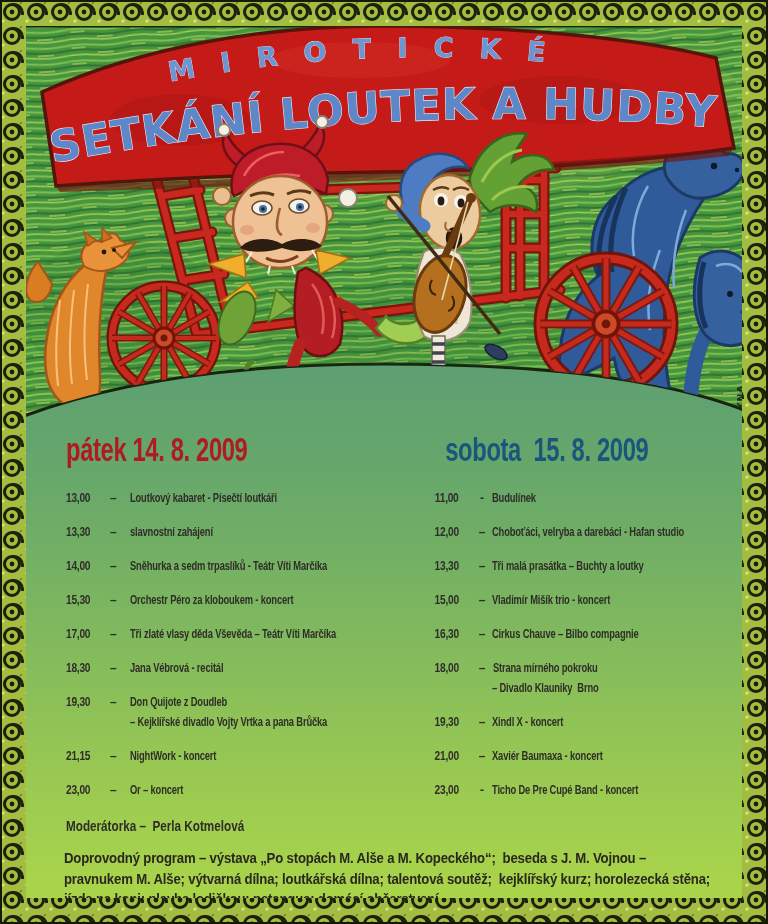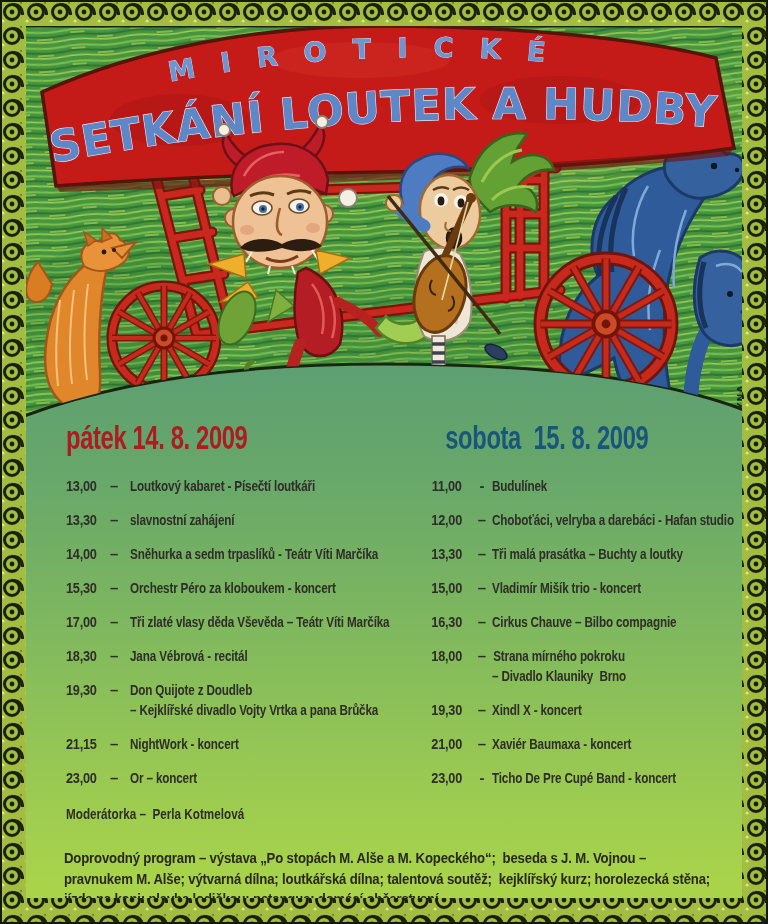--- a/index.html
+++ b/index.html
@@ -4,30 +4,30 @@
 <style>
   html,body{margin:0;padding:0;background:#444;}
   .poster{
     position:relative;width:768px;height:924px;overflow:hidden;
     font-family:"Liberation Sans","DejaVu Sans",sans-serif;
     background:linear-gradient(180deg,#58986f 0%,#5c9e74 38%,#68a86a 52%,#7fb85e 68%,#96c754 82%,#a9d44a 96%,#abd549 100%);
   }
   .illustration{position:absolute;top:0;left:0;z-index:1;}
   .frame{position:absolute;top:0;left:0;z-index:6;pointer-events:none;}
   .program{position:absolute;top:420px;left:0;width:768px;z-index:3;color:#2f2d28;}
-  .col{position:absolute;top:0;}
+  .col{position:absolute;top:12px;}
   .col-friday{left:66px;width:360px;}
   .col-saturday{left:428px;width:330px;text-align:center;}
   .col h2{
     margin:0 0 20px 0;font-size:33px;line-height:36px;font-weight:bold;
     letter-spacing:-0.5px;transform:scaleX(.72);transform-origin:0 50%;white-space:pre;
   }
   .col-friday h2{color:#ae1b21;}
   .col-saturday h2{color:#1a567c;}
-  .row{display:flex;margin-bottom:14px;line-height:20px;font-weight:bold;font-size:15px;}
+  .row{display:flex;margin-bottom:14px;line-height:20px;font-weight:bold;font-size:12px;}
   .time{flex:0 0 44px;letter-spacing:-0.3px;transform:scaleX(.85);transform-origin:0 50%;white-space:pre;}
   .sep{flex:0 0 20px;}
   .txt{white-space:pre;transform:scaleX(.78);transform-origin:0 0;letter-spacing:-0.2px;}
   .txt .line2{display:block;}
   .moderator{margin-top:16px;font-weight:bold;font-size:15px;line-height:20px;
     transform:scaleX(.78);transform-origin:0 0;white-space:pre;}
   .footer{
     position:absolute;top:833px;left:64px;width:736px;z-index:3;
     font-size:15px;line-height:20.5px;font-weight:bold;color:#29271f;
     transform:scaleX(.878);transform-origin:0 0;white-space:pre-wrap;letter-spacing:-0.2px;

